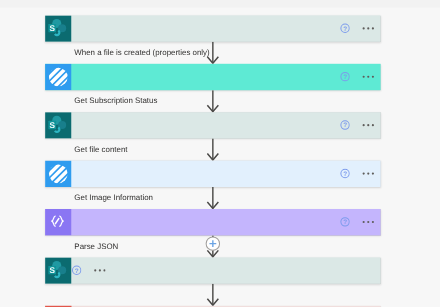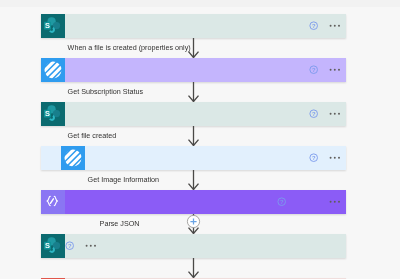--- a/index.html
+++ b/index.html
@@ -34,21 +34,21 @@
       <svg class="help" viewBox="0 0 16 16">
         <circle cx="8" cy="8" r="6.5" fill="none" stroke="#7c9bec" stroke-width="1.55"></circle>
         <text x="8.1" y="11.7" font-size="10.0" font-weight="bold" fill="#7c9bec" text-anchor="middle" font-family="Liberation Sans, sans-serif">?</text>
       </svg>
       <svg class="ell" viewBox="0 0 16 16">
         <circle cx="2.2" cy="8" r="1.35" fill="#5f5d5b"></circle>
         <circle cx="8" cy="8" r="1.35" fill="#5f5d5b"></circle>
         <circle cx="13.8" cy="8" r="1.35" fill="#5f5d5b"></circle>
       </svg>
     </div>
-    <div class="card" style="top: 58px; background: #c4b5fd;">
+    <div class="card" style="top: 58px; background: #5eead4;">
       <svg viewBox="0 0 24 24" width="24" height="24">
   <rect x="0" y="0" width="24" height="24" fill="#2f9cef"></rect>
   <defs>
           <clipPath id="cc">
             <circle cx="12" cy="12" r="8.5"></circle>
           </clipPath>
         </defs>
   <g clip-path="url(#cc)">
     <rect x="0" y="0" width="24" height="24" fill="#2f9cef"></rect>
     <g stroke="#ffffff" stroke-width="3.1">
@@ -77,32 +77,32 @@
       <svg viewBox="0 0 48 48" width="24" height="24">
   <rect x="0" y="0" width="48" height="48" fill="#0b6b70"></rect>
   <g>
   <circle cx="21.2" cy="14.6" r="8.2" fill="#1f99a2"></circle>
   <circle cx="31.0" cy="23.2" r="7.3" fill="#187f8c"></circle>
   <path d="M23.9,27.8 A4.3,4.3 0 1 1 17.9,33.6" fill="none" stroke="#2cb6c3" stroke-width="4.0" stroke-linecap="butt"></path>
   <rect x="6.0" y="15.6" width="13.8" height="15.2" rx="0.8" fill="#0e9398"></rect>
   <text x="12.9" y="27.9" font-size="15.0" font-weight="bold" fill="#f4fdfd" text-anchor="middle" font-family="Liberation Sans, sans-serif">S</text>
   </g>
   </svg>
-      <div class="title">Get file created</div>
-      <svg class="help" viewBox="0 0 16 16">
-        <circle cx="8" cy="8" r="6.5" fill="none" stroke="#7c9bec" stroke-width="1.55"></circle>
-        <text x="8.1" y="11.7" font-size="10.0" font-weight="bold" fill="#7c9bec" text-anchor="middle" font-family="Liberation Sans, sans-serif">?</text>
-      </svg>
-      <svg class="ell" viewBox="0 0 16 16">
-        <circle cx="2.2" cy="8" r="1.35" fill="#5f5d5b"></circle>
-        <circle cx="8" cy="8" r="1.35" fill="#5f5d5b"></circle>
-        <circle cx="13.8" cy="8" r="1.35" fill="#5f5d5b"></circle>
-      </svg>
-    </div>
-    <div class="card" style="top: 146px; background: rgb(226, 240, 253); padding-left: 20px;">
+      <div class="title">Get file content</div>
+      <svg class="help" viewBox="0 0 16 16">
+        <circle cx="8" cy="8" r="6.5" fill="none" stroke="#7c9bec" stroke-width="1.55"></circle>
+        <text x="8.1" y="11.7" font-size="10.0" font-weight="bold" fill="#7c9bec" text-anchor="middle" font-family="Liberation Sans, sans-serif">?</text>
+      </svg>
+      <svg class="ell" viewBox="0 0 16 16">
+        <circle cx="2.2" cy="8" r="1.35" fill="#5f5d5b"></circle>
+        <circle cx="8" cy="8" r="1.35" fill="#5f5d5b"></circle>
+        <circle cx="13.8" cy="8" r="1.35" fill="#5f5d5b"></circle>
+      </svg>
+    </div>
+    <div class="card" style="top: 146px; background: rgb(226, 240, 253);">
       <svg viewBox="0 0 24 24" width="24" height="24">
   <rect x="0" y="0" width="24" height="24" fill="#2f9cef"></rect>
   <defs>
           <clipPath id="cc">
             <circle cx="12" cy="12" r="8.5"></circle>
           </clipPath>
         </defs>
   <g clip-path="url(#cc)">
     <rect x="0" y="0" width="24" height="24" fill="#2f9cef"></rect>
     <g stroke="#ffffff" stroke-width="3.1">
@@ -120,21 +120,21 @@
       <svg class="help" viewBox="0 0 16 16">
         <circle cx="8" cy="8" r="6.5" fill="none" stroke="#7c9bec" stroke-width="1.55"></circle>
         <text x="8.1" y="11.7" font-size="10.0" font-weight="bold" fill="#7c9bec" text-anchor="middle" font-family="Liberation Sans, sans-serif">?</text>
       </svg>
       <svg class="ell" viewBox="0 0 16 16">
         <circle cx="2.2" cy="8" r="1.35" fill="#5f5d5b"></circle>
         <circle cx="8" cy="8" r="1.35" fill="#5f5d5b"></circle>
         <circle cx="13.8" cy="8" r="1.35" fill="#5f5d5b"></circle>
       </svg>
     </div>
-    <div class="card" style="top: 190px; background: #8b5cf6; gap: 32px;">
+    <div class="card" style="top: 190px; background: #c4b5fd;">
       <svg viewBox="0 0 24 24" width="24" height="24">
   <rect x="0" y="0" width="24" height="24" fill="#8a76f3"></rect>
   <g stroke="#ffffff" stroke-width="1.15" fill="none" stroke-linecap="round" stroke-linejoin="round">
     <path d="M9.2,6.4 C7.4,6.4 8.3,10.3 6.0,11.0 C8.3,11.7 7.4,15.6 9.2,15.6"></path>
     <path d="M13.3,6.4 C15.1,6.4 14.2,10.3 16.5,11.0 C14.2,11.7 15.1,15.6 13.3,15.6"></path>
     <line x1="9.4" y1="13.3" x2="12.4" y2="8.8" stroke-width="1.45"></line>
   </g>
   </svg>
       <div class="title">Parse JSON</div>
       <svg class="help" viewBox="0 0 16 16">

